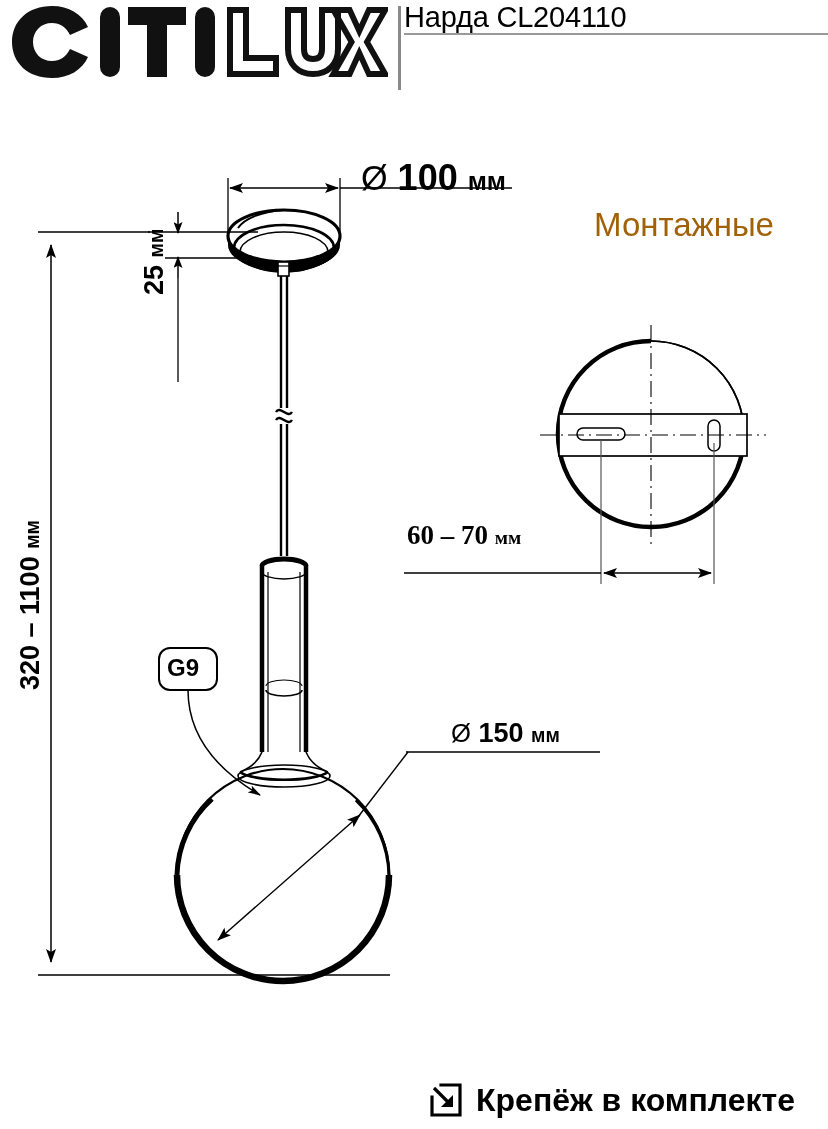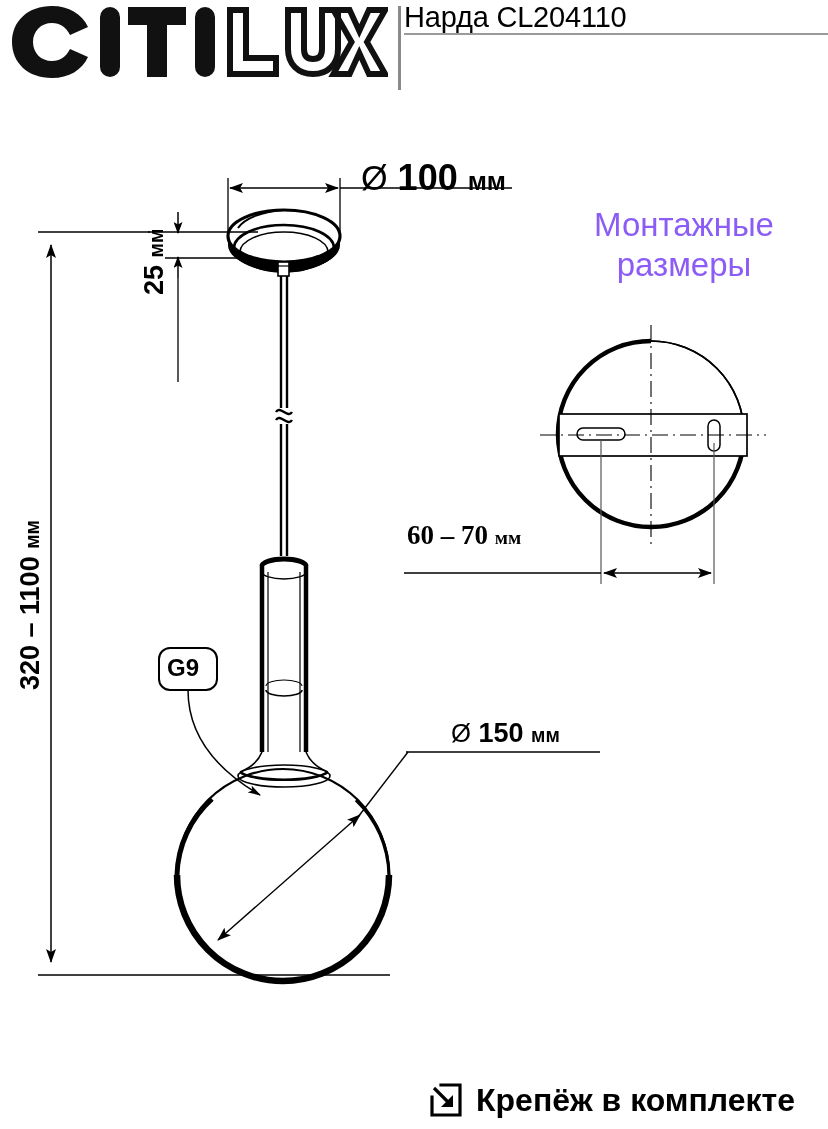--- a/index.html
+++ b/index.html
@@ -140,21 +140,21 @@
 
   #label-mounting {
     position: absolute;
     left: 540px;
     top: 205px;
     width: 288px;
     text-align: center;
     font-size: 33px;
     line-height: 40px;
     font-weight: 400;
-    color: #8b5cf6;
+    color: #a16207;
   }
 
   
   #footer {
     position: absolute;
     left: 428px;
     top: 1078px;
     height: 44px;
     display: flex;
     align-items: center;
@@ -379,21 +379,20 @@
 
   <div class="dim-text" id="label-6070">
     <span>60 – 70</span>
     <span class="dim-unit">мм</span>
   </div>
 
   <div class="dim-text" id="label-g9">G9</div>
 
   <div id="label-mounting">
     <div>Монтажные</div>
-    <div>размеры</div>
   </div>
 
   <div id="footer">
     <svg id="footer-icon" viewBox="0 0 36 36">
       <path d="M13 3 L32 3 L32 33 L4 33 L4 15" fill="none" stroke="#000" stroke-width="3.2" stroke-linecap="square"></path>
       <line x1="6" y1="6" x2="24" y2="24" stroke="#000" stroke-width="3.2"></line>
       <path d="M25 25 L13 25 L25 13 Z" fill="#000"></path>
     </svg>
     <div id="footer-text">Крепёж в комплекте</div>
   </div>

